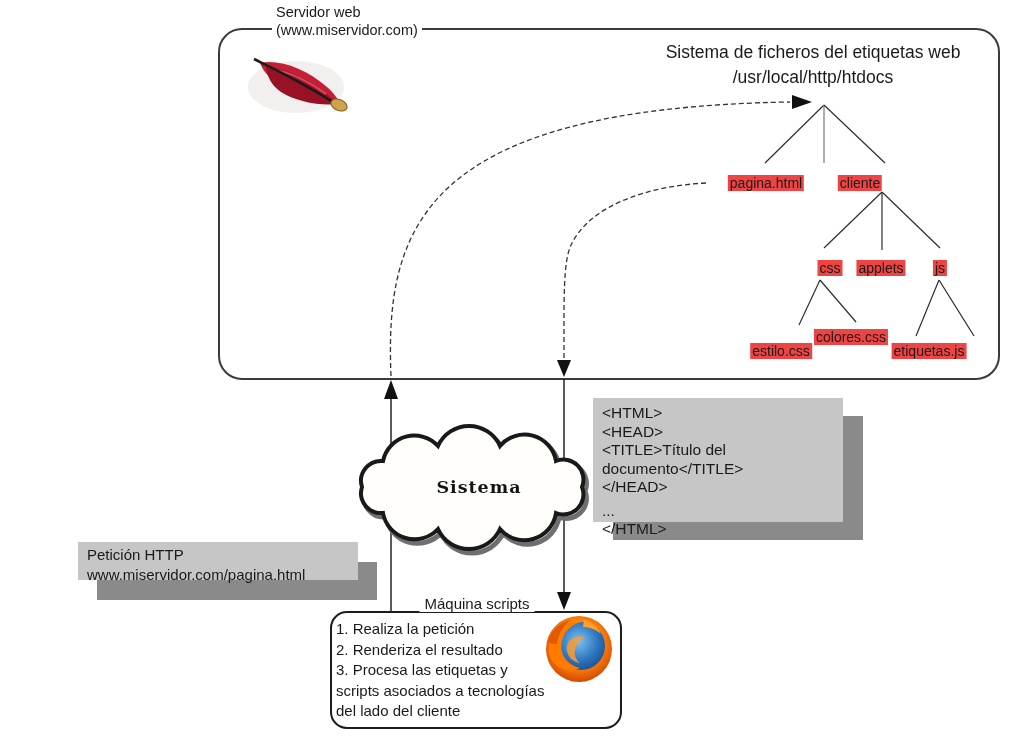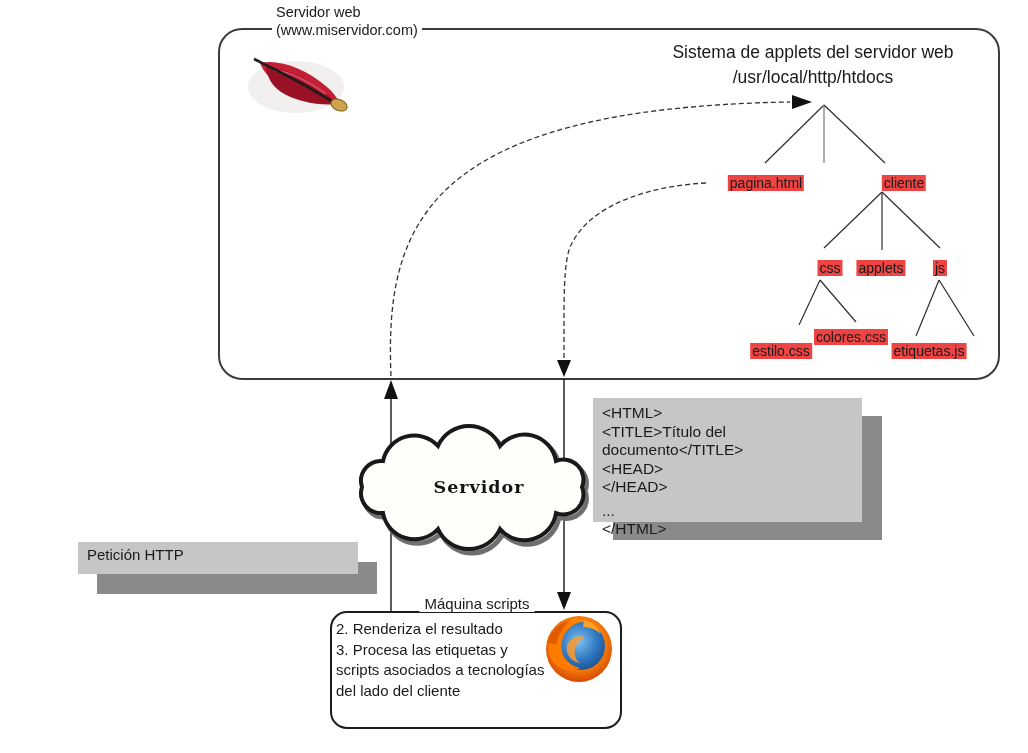--- a/index.html
+++ b/index.html
@@ -28,27 +28,27 @@
   }
   
   .cloud-label{
     left:479px;top:477px;transform:translateX(-50%);
     font-family:"DejaVu Serif",serif;font-weight:bold;font-size:17.5px;
     letter-spacing:1px;color:#141414;z-index:7;
   }
   
   .gray-box{background:#c6c6c6;z-index:3;}
   .code-box{
-    left:593px;top:398px;width:269px;height:124px;
+    left:593px;top:398px;width:250px;height:124px;
     box-shadow:20px 18px 0 #8a8a8a;padding:6px 0 0 9px;box-sizing:border-box;
     font-size:15.5px;line-height:18.5px;
   }
   .code-box .line:nth-child(5){margin-top:5px;}
   .request-box{
-    left:78px;top:542px;width:280px;height:32px;
+    left:78px;top:542px;width:280px;height:38px;
     box-shadow:19px 20px 0 #8a8a8a;padding:3px 0 0 9px;box-sizing:border-box;
     font-size:15px;line-height:20px;white-space:nowrap;
   }
   
   .client-box{
     left:330px;top:611px;width:288px;height:114px;
     border:2px solid #1c1c1c;border-radius:17px;background:#fff;z-index:2;
   }
   .client-label{
     left:477px;top:595px;transform:translateX(-50%);
@@ -87,47 +87,48 @@
       <ellipse cx="52" cy="33" rx="48" ry="26" fill="#f1f0ee"></ellipse>
       <path d="M16,9 C36,5 62,15 83,33 C90,39 94,45 96,50 C79,47 57,44 40,34 C28,27 19,18 16,9 Z" fill="#c41f35"></path>
       <path d="M22,13 C42,14 66,25 87,44 L95,50 C75,52 53,48 37,38 C27,31 23,22 22,13 Z" fill="#991125"></path>
       <path d="M30,16 C46,18 66,28 82,40" stroke="#e0556d" stroke-width="2" fill="none" opacity="0.8"></path>
       <path d="M10,5 C28,14 58,28 92,50" stroke="#1b1b1b" stroke-width="2.6" fill="none"></path>
       <ellipse cx="95" cy="51" rx="8.5" ry="5.5" transform="rotate(24 95 51)" fill="#cfa24c" stroke="#7d5f22" stroke-width="1"></ellipse>
     </svg>
   </div>
 
   <div class="abs fs-title">
-    <div>Sistema de applets del servidor web</div>
+    <div>Sistema de ficheros del etiquetas web</div>
     <div>/usr/local/http/htdocs</div>
   </div>
 
   <div class="abs tree-label" style="left:766px;top:175px;">pagina.html</div>
-  <div class="abs tree-label" style="left:904px;top:175px;">cliente</div>
+  <div class="abs tree-label" style="left:860px;top:175px;">cliente</div>
   <div class="abs tree-label" style="left:830px;top:260px;">css</div>
   <div class="abs tree-label" style="left:881px;top:260px;">applets</div>
   <div class="abs tree-label" style="left:940px;top:260px;">js</div>
   <div class="abs tree-label" style="left:781px;top:343px;">estilo.css</div>
   <div class="abs tree-label" style="left:851px;top:329px;">colores.css</div>
   <div class="abs tree-label" style="left:929px;top:343px;">etiquetas.js</div>
 
   <div class="abs gray-box code-box">
     <div>
         <div class="line">&lt;HTML&gt;</div>
+        <div class="line">&lt;HEAD&gt;</div>
         <div class="line">&lt;TITLE&gt;Título del documento&lt;/TITLE&gt;</div>
-        <div class="line">&lt;HEAD&gt;</div>
         <div class="line">&lt;/HEAD&gt;</div>
         <div class="line">...</div>
         <div class="line">&lt;/HTML&gt;</div>
       </div>
   </div>
 
   <div class="abs gray-box request-box">
     <div>
         <div class="line">Petición HTTP</div>
+        <div class="line">www.miservidor.com/pagina.html</div>
       </div>
   </div>
 
   <div class="abs client-box"></div>
   <div class="abs client-label">Máquina scripts</div>
   <div class="abs firefox-logo">
     <svg width="78" height="71" viewBox="0 0 78 71">
       <defs>
         <radialGradient id="fxo" cx="50%" cy="42%" r="62%">
           <stop offset="0%" stop-color="#ffc24d"></stop>
@@ -143,28 +144,29 @@
       <circle cx="39" cy="36" r="33" fill="url(#fxo)"></circle>
       <circle cx="41" cy="33" r="24" fill="url(#fxb)"></circle>
       <path d="M41,9 C30,12 24,19 22,28 C19,41 27,52 40,55 C30,60 17,56 11,46 C7,38 8,28 14,20 C20,12 30,8 41,9 Z" fill="#ff7b00"></path>
       <path d="M8,30 C10,19 19,10 30,7 C22,15 18,22 17,31 Z" fill="#e05a00"></path>
       <path d="M44,7 C52,9 58,14 61,21 C55,16 49,14 43,14 Z" fill="#ffa128"></path>
       <path d="M28,30 C32,24 39,22 45,24 C40,27 36,31 35,37 C34,42 36,47 40,50 C33,49 28,44 27,38 C26,35 27,32 28,30 Z" fill="#ff9a2e" opacity="0.85"></path>
     </svg>
   </div>
   <div class="abs client-text">
     <div>
+        <div class="line">1. Realiza la petición</div>
         <div class="line">2. Renderiza el resultado</div>
         <div class="line">3. Procesa las etiquetas y</div>
         <div class="line">scripts asociados a tecnologías</div>
         <div class="line">del lado del cliente</div>
       </div>
   </div>
 
-  <div class="abs cloud-label">Servidor</div>
+  <div class="abs cloud-label">Sistema</div>
 
   <svg class="abs wires" width="1028" height="753" viewBox="0 0 1028 753">
 
     <g>
       <line class="solid" x1="391" y1="611" x2="391" y2="383"></line>
       <polygon class="head" points="391,380 384,399 398,399"></polygon>
       <path class="dashed" d="M391,376 C385,230 420,108 790,102"></path>
       <polygon class="head" points="812,102 792,95 792,109"></polygon>
     </g>
 

